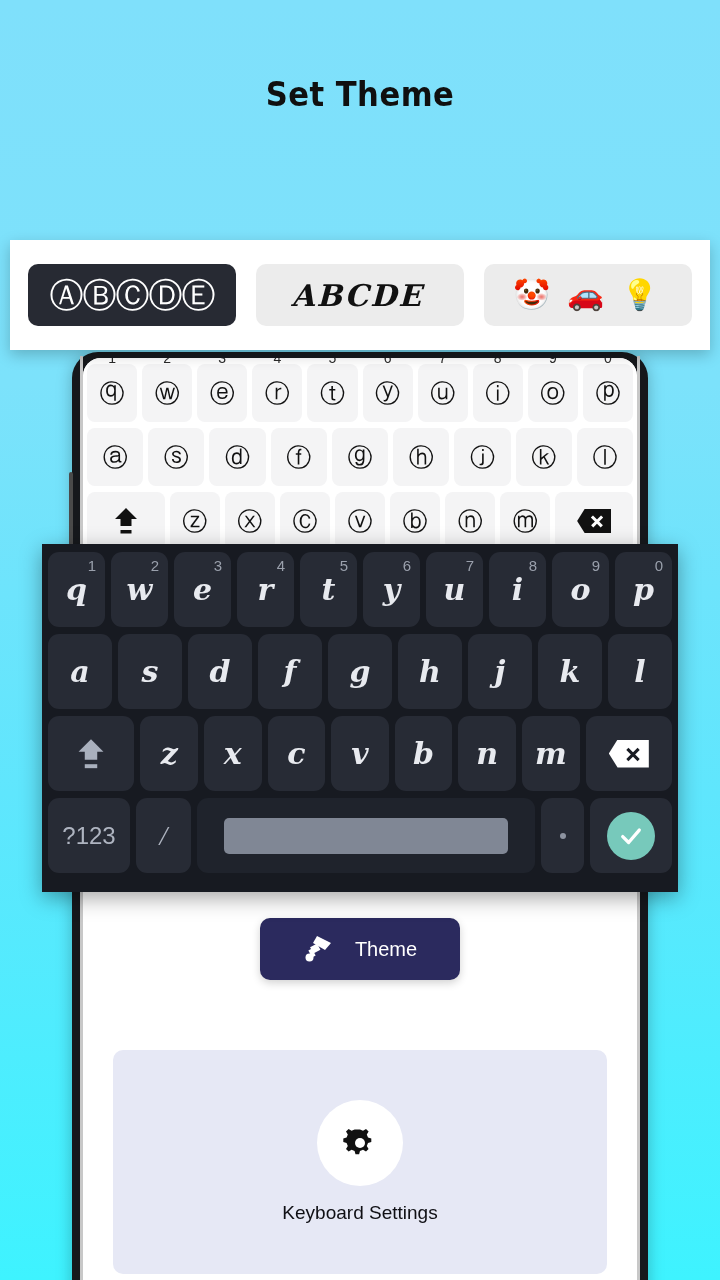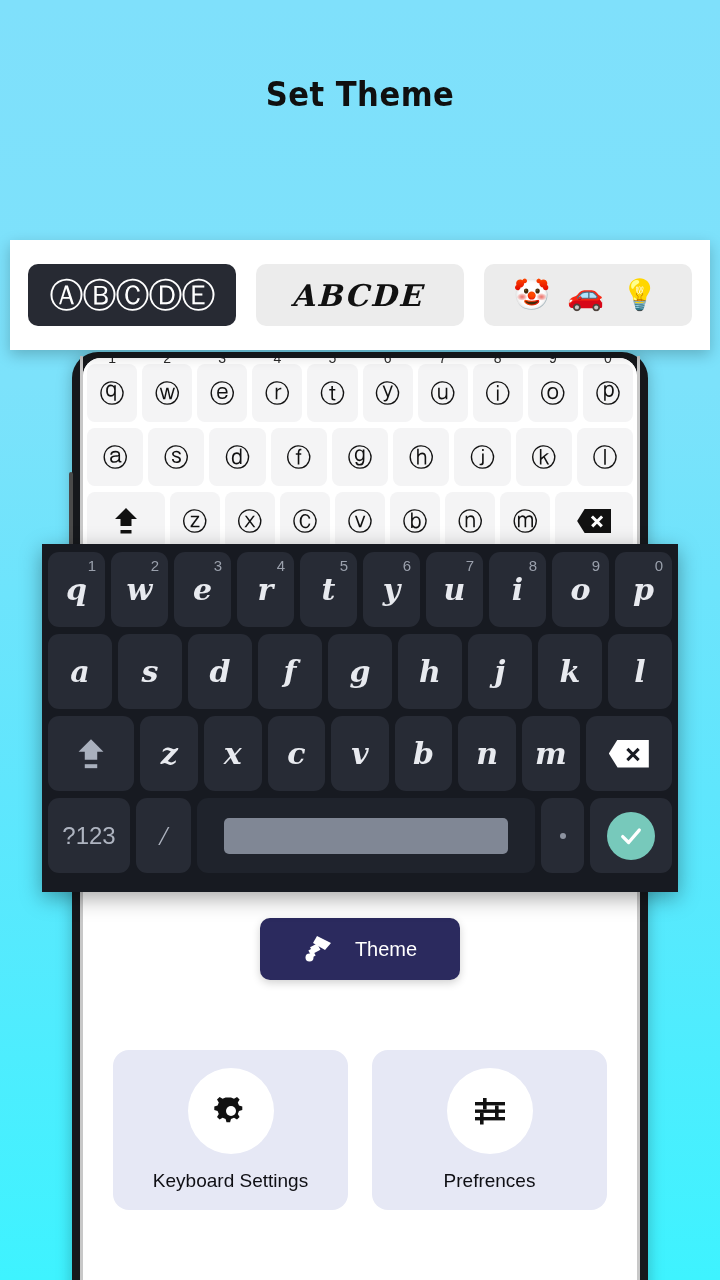--- a/index.html
+++ b/index.html
@@ -251,23 +251,23 @@
   }
   .brush { display:block; width: 30px; height: 30px; }
 
   .cards {
     display: flex;
     gap: 24px;
     margin-top: 70px;
   }
   .nav-card {
     flex: 1 1 0;
-    height: 160px;
+    height: 224px;
     background: #e6e8f5;
-    border-radius: 16px;
+    border-radius: 10px;
     display: flex;
     flex-direction: column;
     align-items: center;
     justify-content: center;
     gap: 16px;
   }
   .nav-circle {
     width: 86px; height: 86px; border-radius: 50%;
     background: #ffffff;
     display: flex; align-items: center; justify-content: center;
@@ -397,33 +397,20 @@
         <div class="nav-card">
           <div class="nav-circle">
             <svg class="gear" viewBox="0 0 34 34">
               <path d="M17 3.5 l3 1.2 3-1.8 2.6 2.6 -1.8 3 1.2 3 3.3 .9v3.6l-3.3 .9 -1.2 3 1.8 3 -2.6 2.6 -3-1.8 -3 1.2 -.9 3.3h-3.6l-.9-3.3 -3-1.2 -3 1.8 -2.6-2.6 1.8-3 -1.2-3 -3.3-.9v-3.6l3.3-.9 1.2-3 -1.8-3 2.6-2.6 3 1.8 3-1.2z" fill="#111"></path>
               <circle cx="17" cy="17" r="5" fill="#fff"></circle>
             </svg>
           </div>
           <div class="nav-label">Keyboard Settings</div>
         </div>
 
-        <div class="nav-card">
-          <div class="nav-circle">
-            <svg class="sliders" viewBox="0 0 36 36">
-              <rect x="3" y="9" width="30" height="3.4" fill="#111"></rect>
-              <rect x="3" y="16.5" width="30" height="3.4" fill="#111"></rect>
-              <rect x="3" y="24" width="30" height="3.4" fill="#111"></rect>
-              <rect x="11" y="5" width="3.6" height="11.5" fill="#111"></rect>
-              <rect x="23" y="12.5" width="3.6" height="11.5" fill="#111"></rect>
-              <rect x="8" y="20" width="3.6" height="11.5" fill="#111"></rect>
-            </svg>
-          </div>
-          <div class="nav-label">Prefrences</div>
-        </div>
       </div>
     </div>
 
   </div>
 </div>
 
 <div class="kb-dark">
   <div class="kbd-row">
     <div class="key-d">
       <span class="num">1</span>

